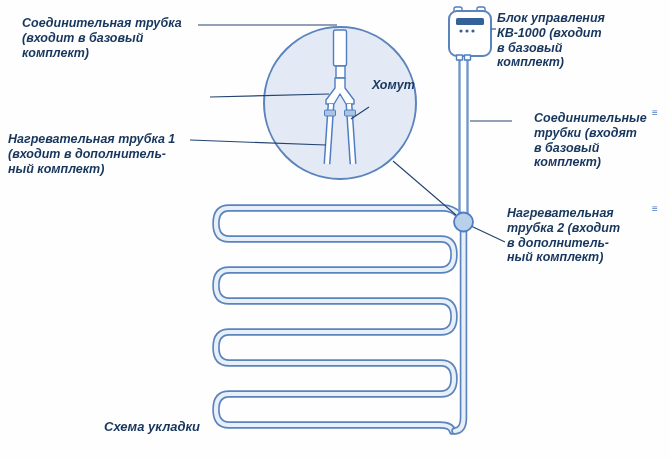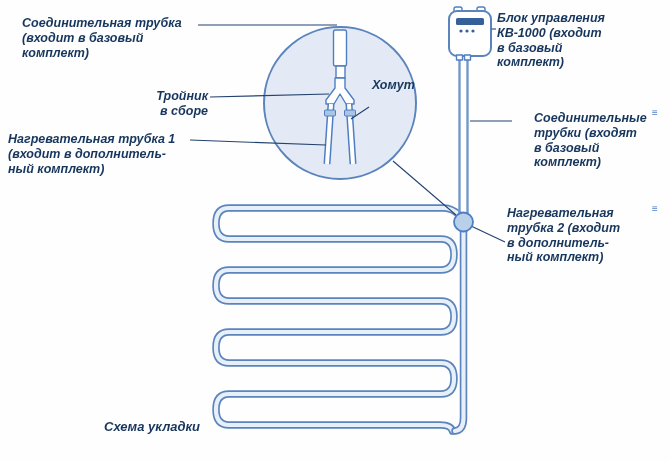--- a/index.html
+++ b/index.html
@@ -92,22 +92,20 @@
       <line class="leader" x1="505" y1="242" x2="471" y2="226"></line>
     </g>
 
     <circle class="node" cx="463.5" cy="222" r="9.5"></circle>
   </svg>
 
   <div class="label" style="left:22px;top:16px;width:190px;">Соединительная трубка
 (входит в базовый
 комплект)</div>
 
-  <div class="label right" style="left:128px;top:89px;width:80px;">Тройник
-в сборе</div>
 
   <div class="label" style="left:372px;top:78px;">Хомут</div>
 
   <div class="label" style="left:8px;top:132px;width:195px;">Нагревательная трубка 1
 (входит в дополнитель-
 ный комплект)</div>
 
   <div class="label" style="left:497px;top:11px;width:160px;">Блок управления
 КВ-1000 (входит
 в базовый

